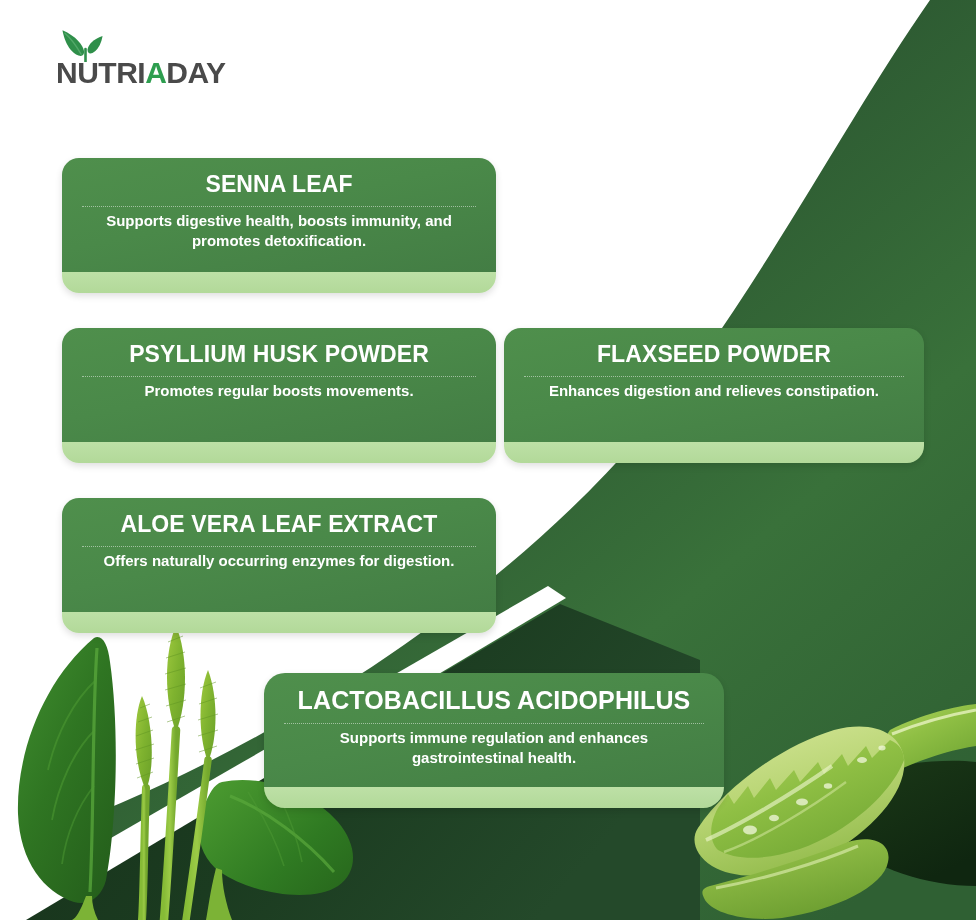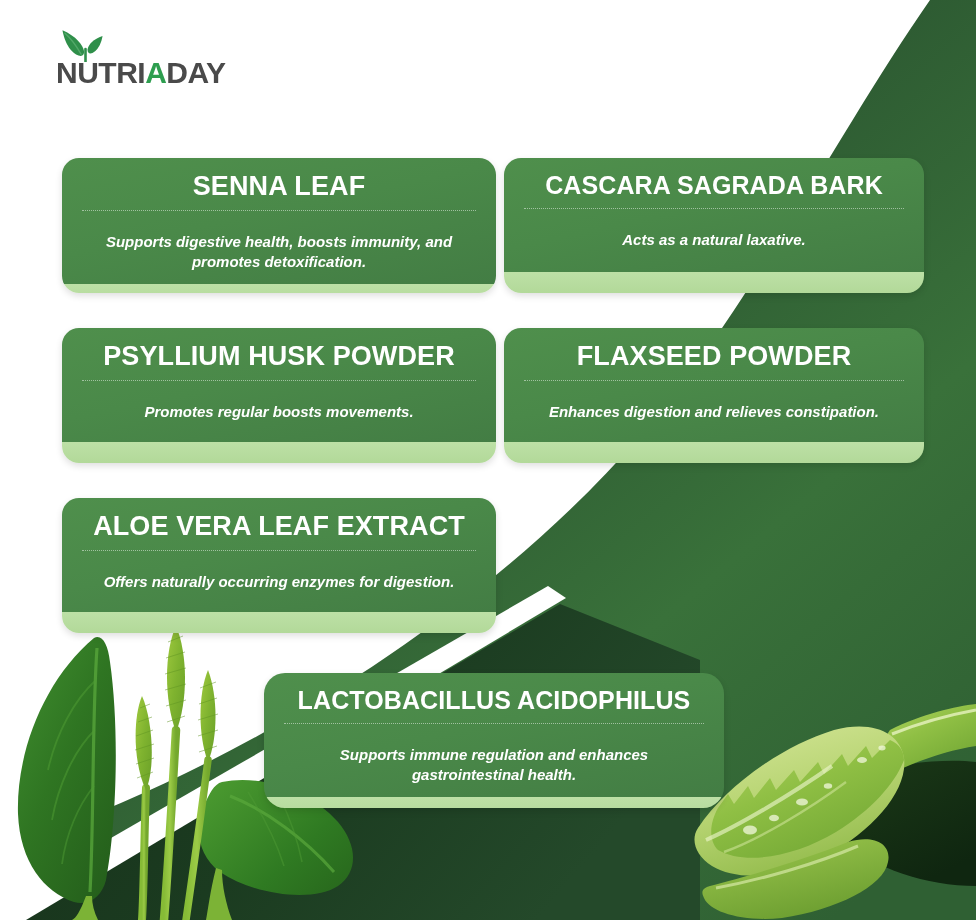--- a/index.html
+++ b/index.html
@@ -71,41 +71,40 @@
   .card-body {
     flex:1;
     background:linear-gradient(168deg,#4f8f4c 0%,#4a8949 45%,#437d44 100%);
     padding:14px 18px 12px 18px;
     display:flex; flex-direction:column;
     justify-content:flex-start;
   }
   .card-title {
     color:#ffffff;
     font-weight:bold;
-    font-size:27px;
+    font-size:23px;
     line-height:1.08;
     text-align:center;
     letter-spacing:0.1px;
     white-space:nowrap;
   }
   .card-title.shrink { font-size:25px; }
   .card-divider {
     height:0;
     border-top:1px dotted rgba(255,255,255,0.48);
     margin:9px 2px 0 2px;
   }
   .card-desc {
     color:#ffffff;
     font-weight:bold;
     font-size:15px;
     line-height:1.34;
     text-align:center;
-    margin-top:21px;
+    margin-top:4px;
     padding:0 4px;
-    font-style:italic;
   }
   .card-footer {
     height:21px;
     background:linear-gradient(180deg,#bde0a6 0%,#b2d999 100%);
     flex:0 0 21px;
   }
 
   
   #card-senna     { left:62px;  top:158px; width:434px; height:135px; }
   #card-cascara   { left:504px; top:158px; width:420px; height:135px; }
@@ -303,28 +302,20 @@
 
     <div class="card" id="card-senna">
       <div class="card-body">
         <div class="card-title">SENNA LEAF</div>
         <div class="card-divider"></div>
         <div class="card-desc">Supports digestive health, boosts immunity, and promotes detoxification.</div>
       </div>
       <div class="card-footer"></div>
     </div>
 
-    <div class="card" id="card-cascara">
-      <div class="card-body">
-        <div class="card-title shrink">CASCARA SAGRADA BARK</div>
-        <div class="card-divider"></div>
-        <div class="card-desc">Acts as a natural laxative.</div>
-      </div>
-      <div class="card-footer"></div>
-    </div>
 
     <div class="card" id="card-psyllium">
       <div class="card-body">
         <div class="card-title">PSYLLIUM HUSK POWDER</div>
         <div class="card-divider"></div>
         <div class="card-desc">Promotes regular boosts movements.</div>
       </div>
       <div class="card-footer"></div>
     </div>
 

